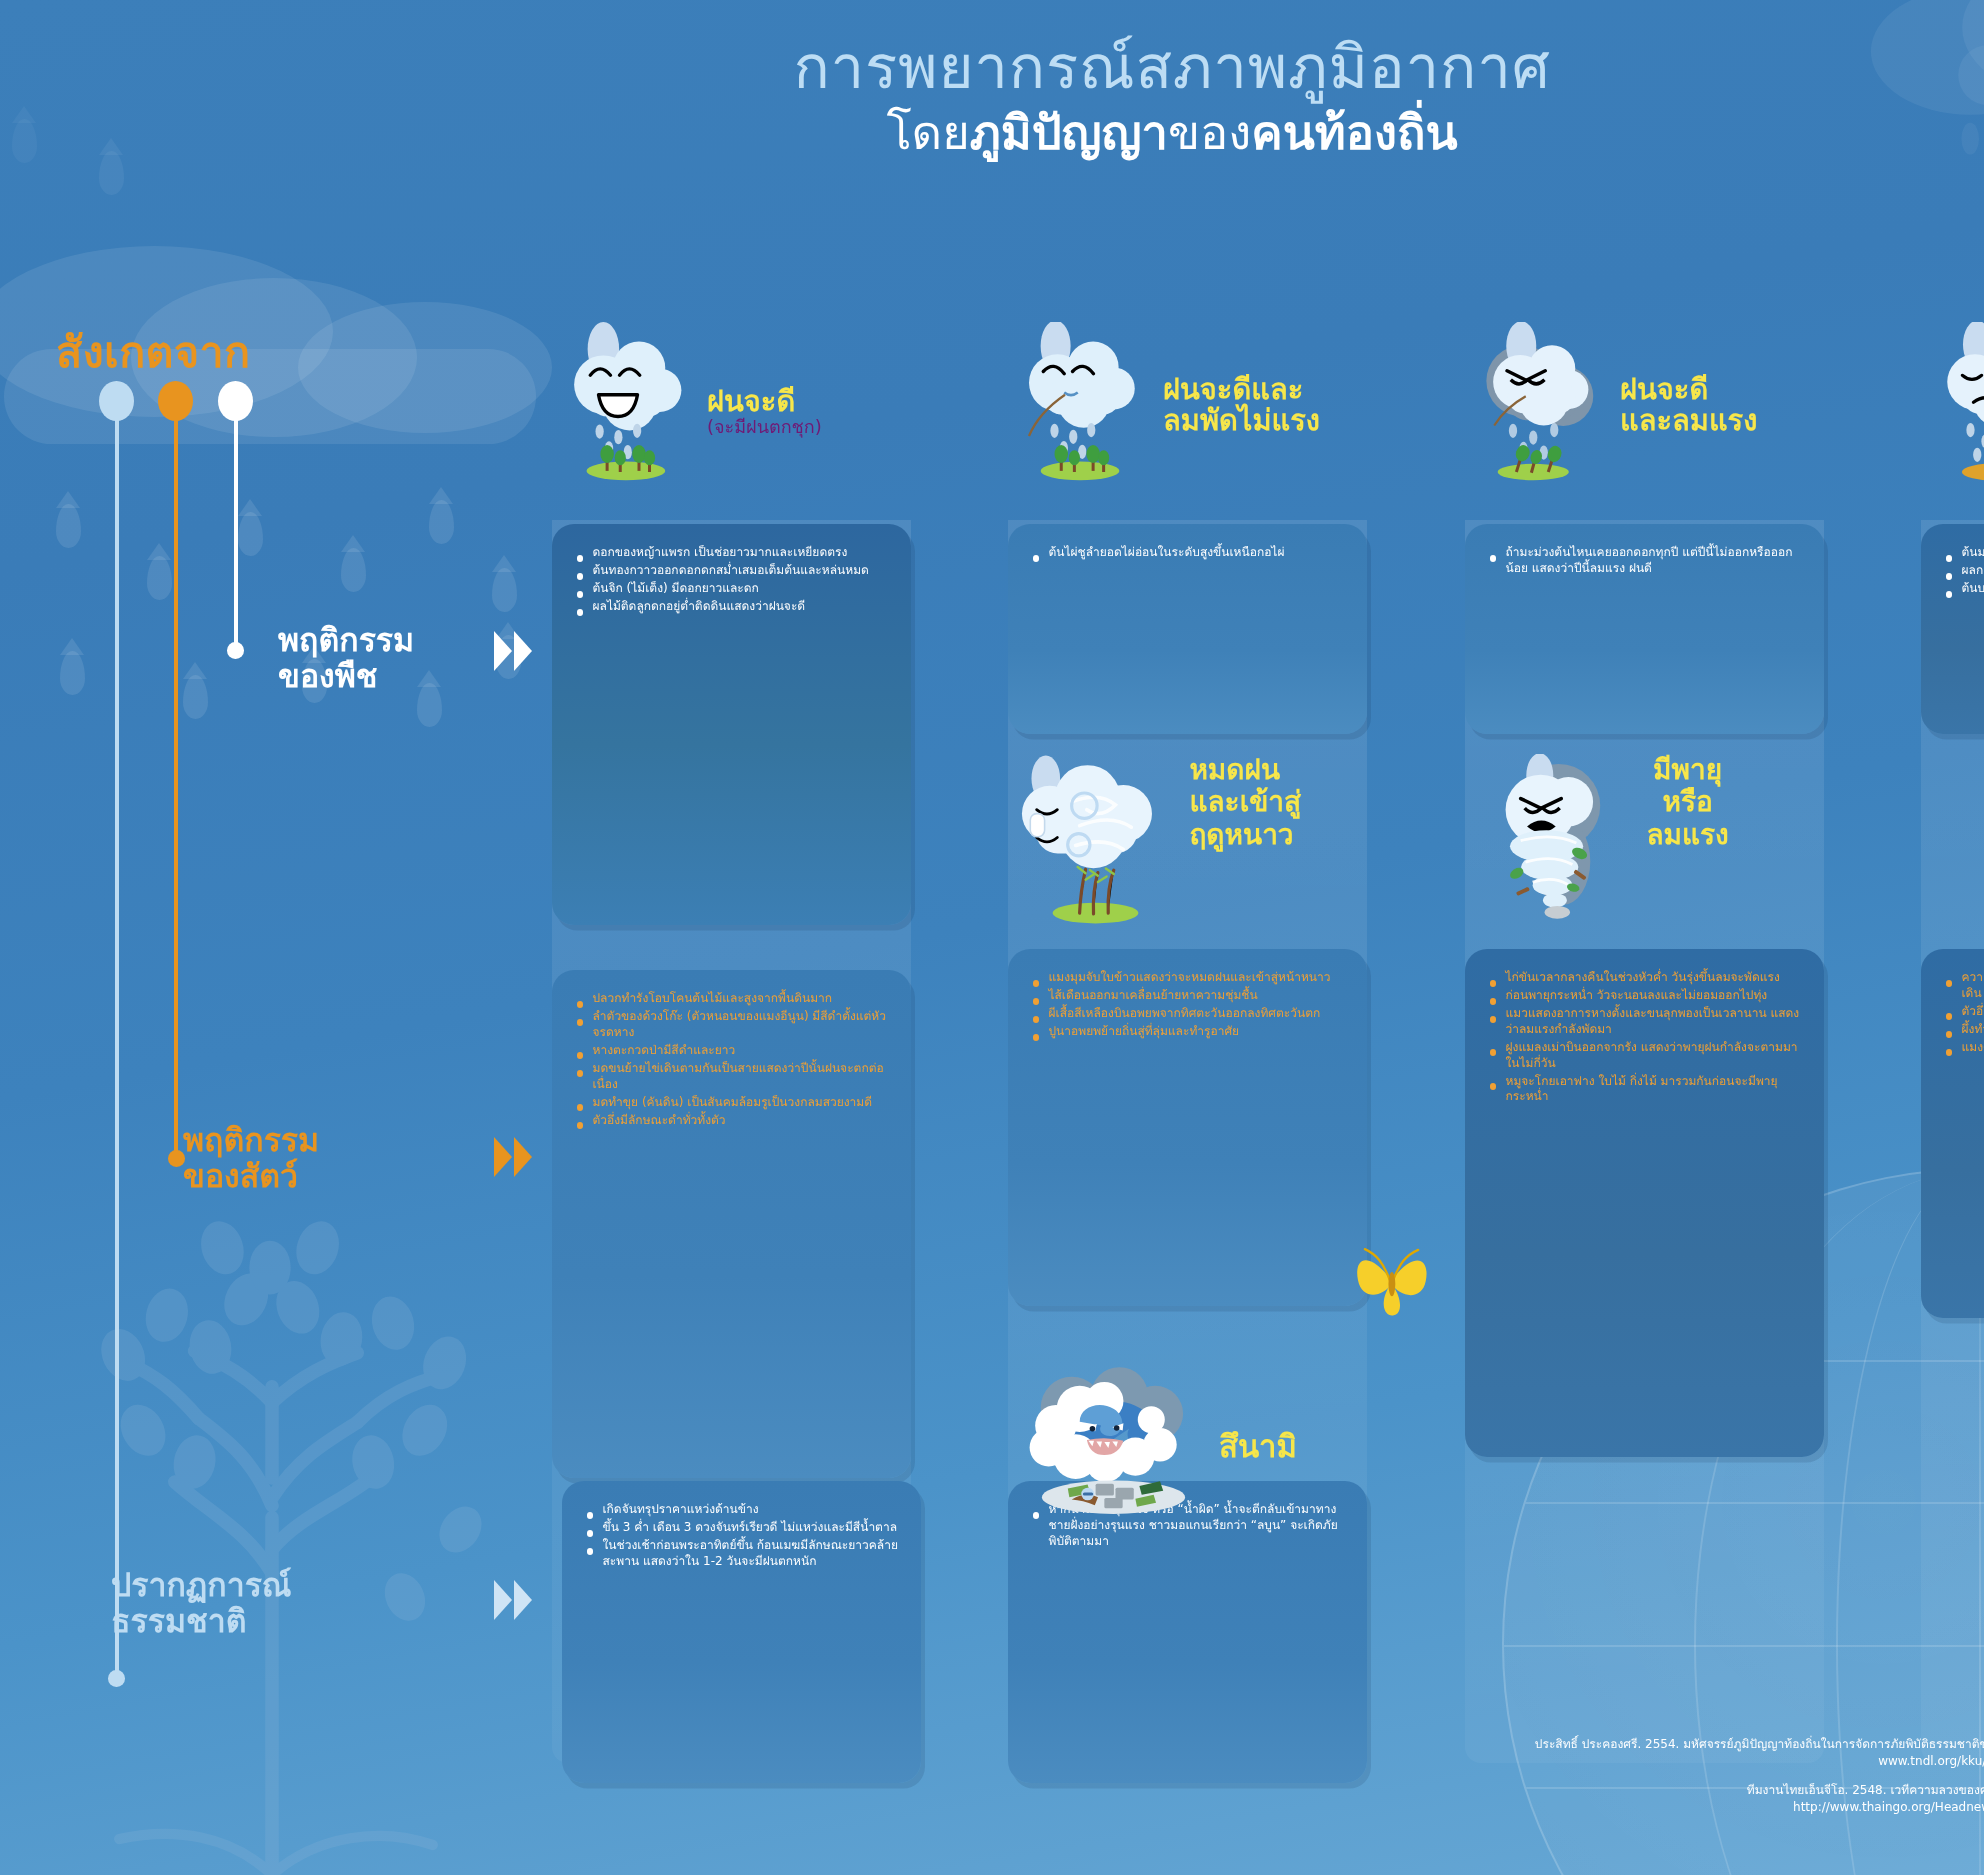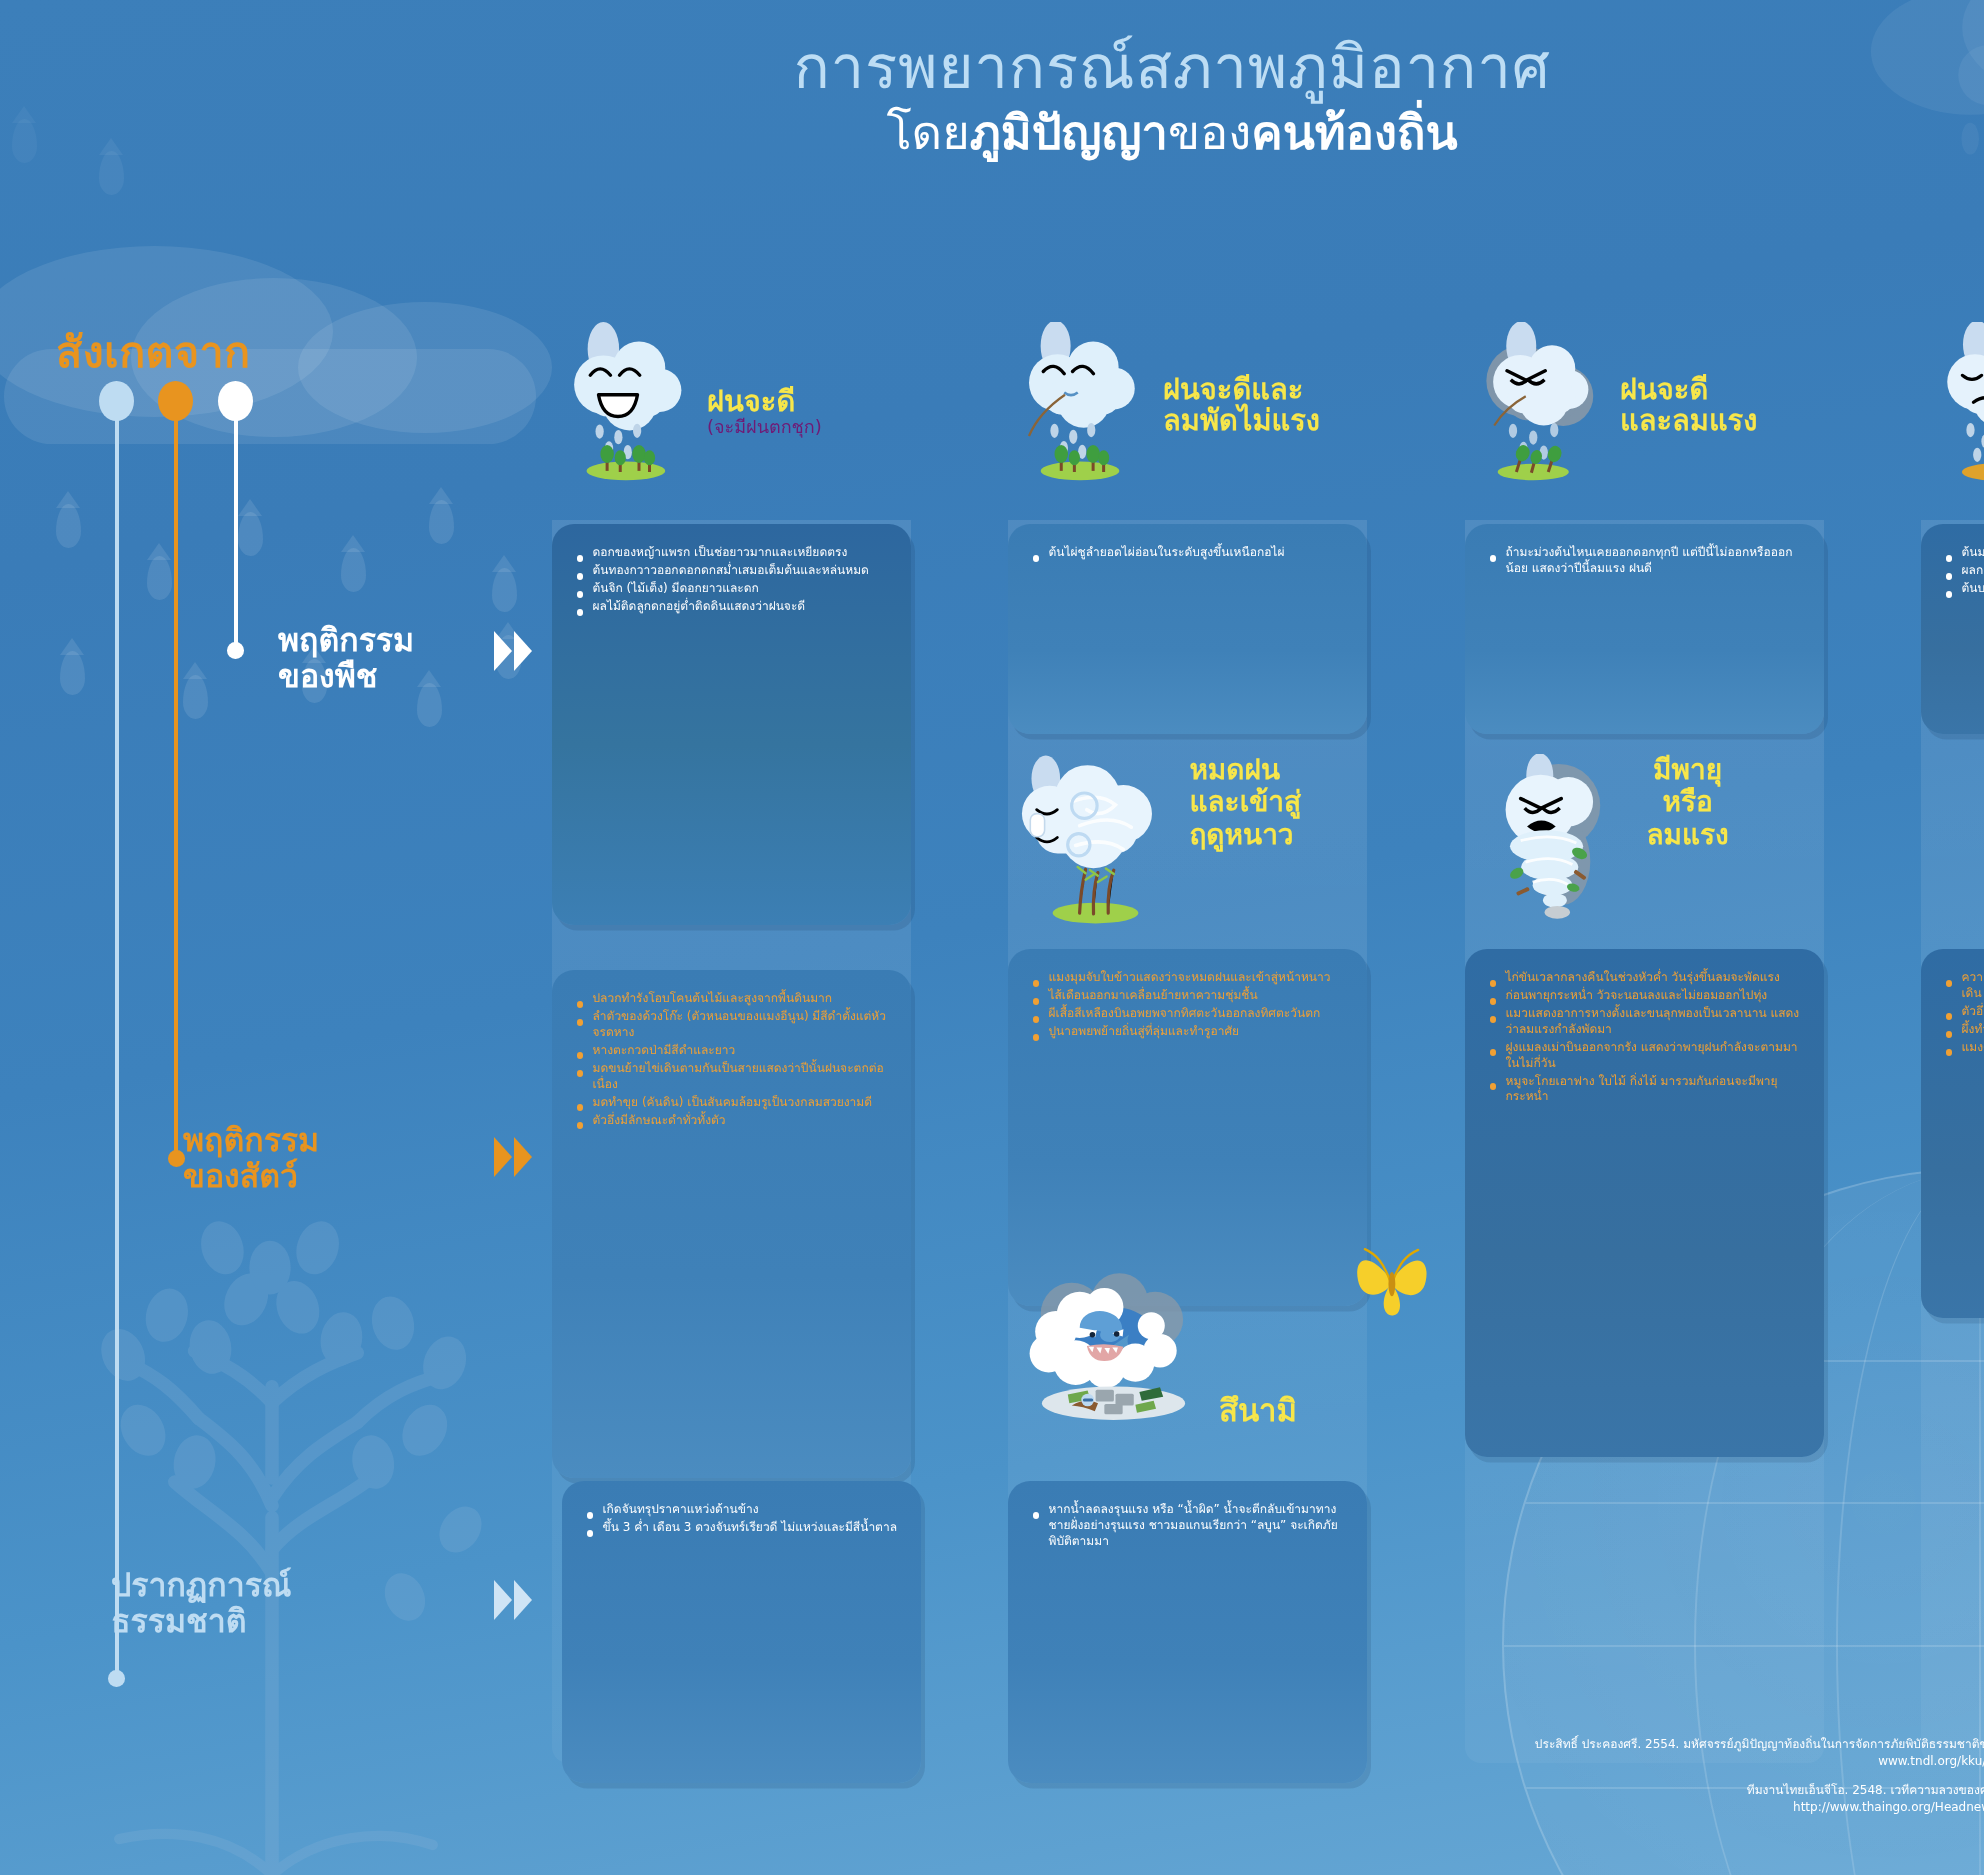--- a/index.html
+++ b/index.html
@@ -637,21 +637,21 @@
 
 <div class="card deep orange-text" style="left:1921px; top:949px; width:359px; height:369px;">
   <ul>
     <li>ควายเมื่อปล่อยจากคอกเอาเท้าหน้าขูดดินทิศทางขวางทางเดิน</li>
     <li>ตัวอึ่งมีลักษณะดำไม่ทั่วตัว</li>
     <li>ผึ้งทำรังต่ำ</li>
     <li>แมงดาวางไข่ต่ำ</li>
   </ul>
 </div>
 
-<div style="position:absolute; left:1020px; top:1268px; z-index:7; display:flex; align-items:flex-end;">
+<div style="position:absolute; left:1020px; top:1362px; z-index:7; display:flex; align-items:center;">
   <div style="width:187px; height:167px;">
     <svg viewBox="0 0 470 420" width="187" height="167" aria-hidden="true">
       <g fill="#8b9aa8" opacity=".75">
         <circle cx="130" cy="115" r="78"></circle>
         <circle cx="250" cy="85" r="72"></circle>
         <circle cx="340" cy="130" r="70"></circle>
       </g>
       <g fill="#3b7fc4">
         <path d="M120 270 C100 150 200 70 290 110 C360 140 350 210 300 210 C262 210 262 160 292 156"></path>
       </g>
@@ -696,20 +696,21 @@
       </g>
     </svg>
   </div>
   <div class="tsu-title" style="position:static; margin-left:12px;">สึนามิ</div>
 </div>
 
 <div class="card mid white-text" style="left:552px; top:1481px; width:359px; height:302px;margin-left:10px;">
   <ul>
     <li>เกิดจันทรุปราคาแหว่งด้านข้าง</li>
     <li>ขึ้น 3 ค่ำ เดือน 3 ดวงจันทร์เรียวดี ไม่แหว่งและมีสีน้ำตาล</li>
+    <li>ในช่วงเช้าก่อนพระอาทิตย์ขึ้น ก้อนเมฆมีลักษณะยาวคล้ายสะพาน แสดงว่าใน 1-2 วันจะมีฝนตกหนัก</li>
   </ul>
 </div>
 
 <div class="card mid white-text" style="left:1008px; top:1481px; width:359px; height:302px;">
   <ul>
     <li>หากน้ำลดลงรุนแรง หรือ “น้ำผิด” น้ำจะตีกลับเข้ามาทางชายฝั่งอย่างรุนแรง ชาวมอแกนเรียกว่า “ลบูน” จะเกิดภัยพิบัติตามมา</li>
   </ul>
 </div>
 
 <div class="sources">

